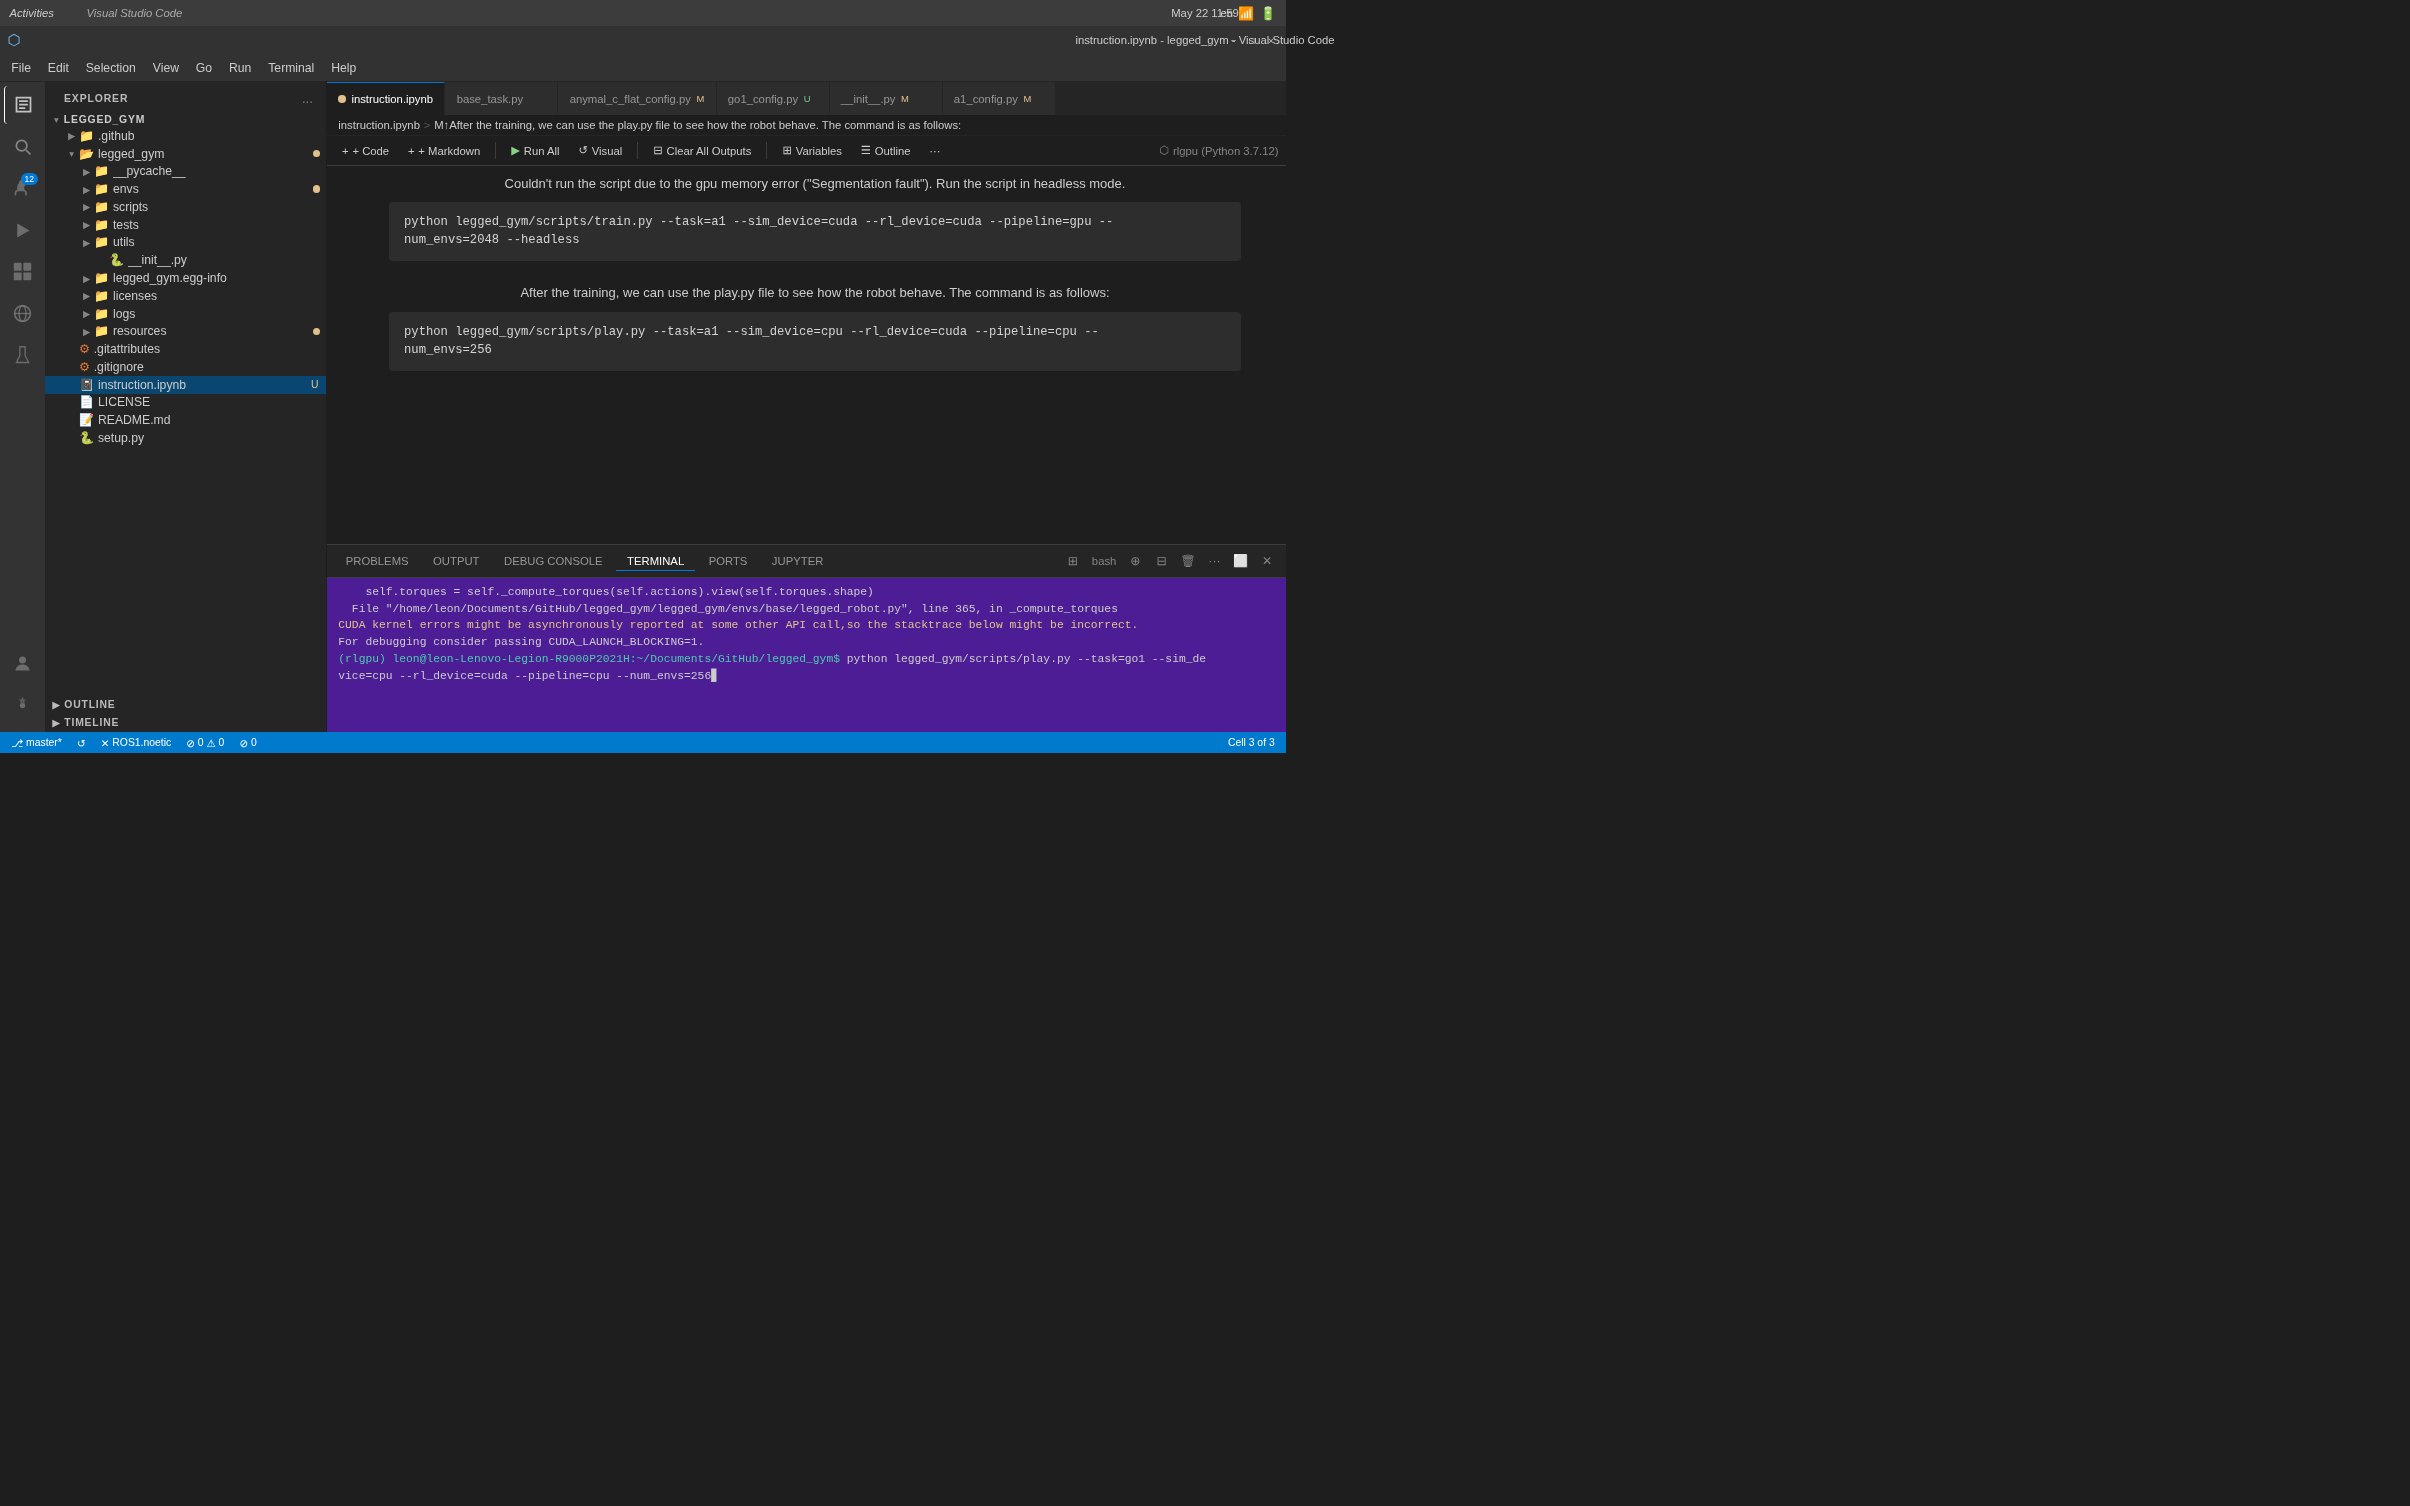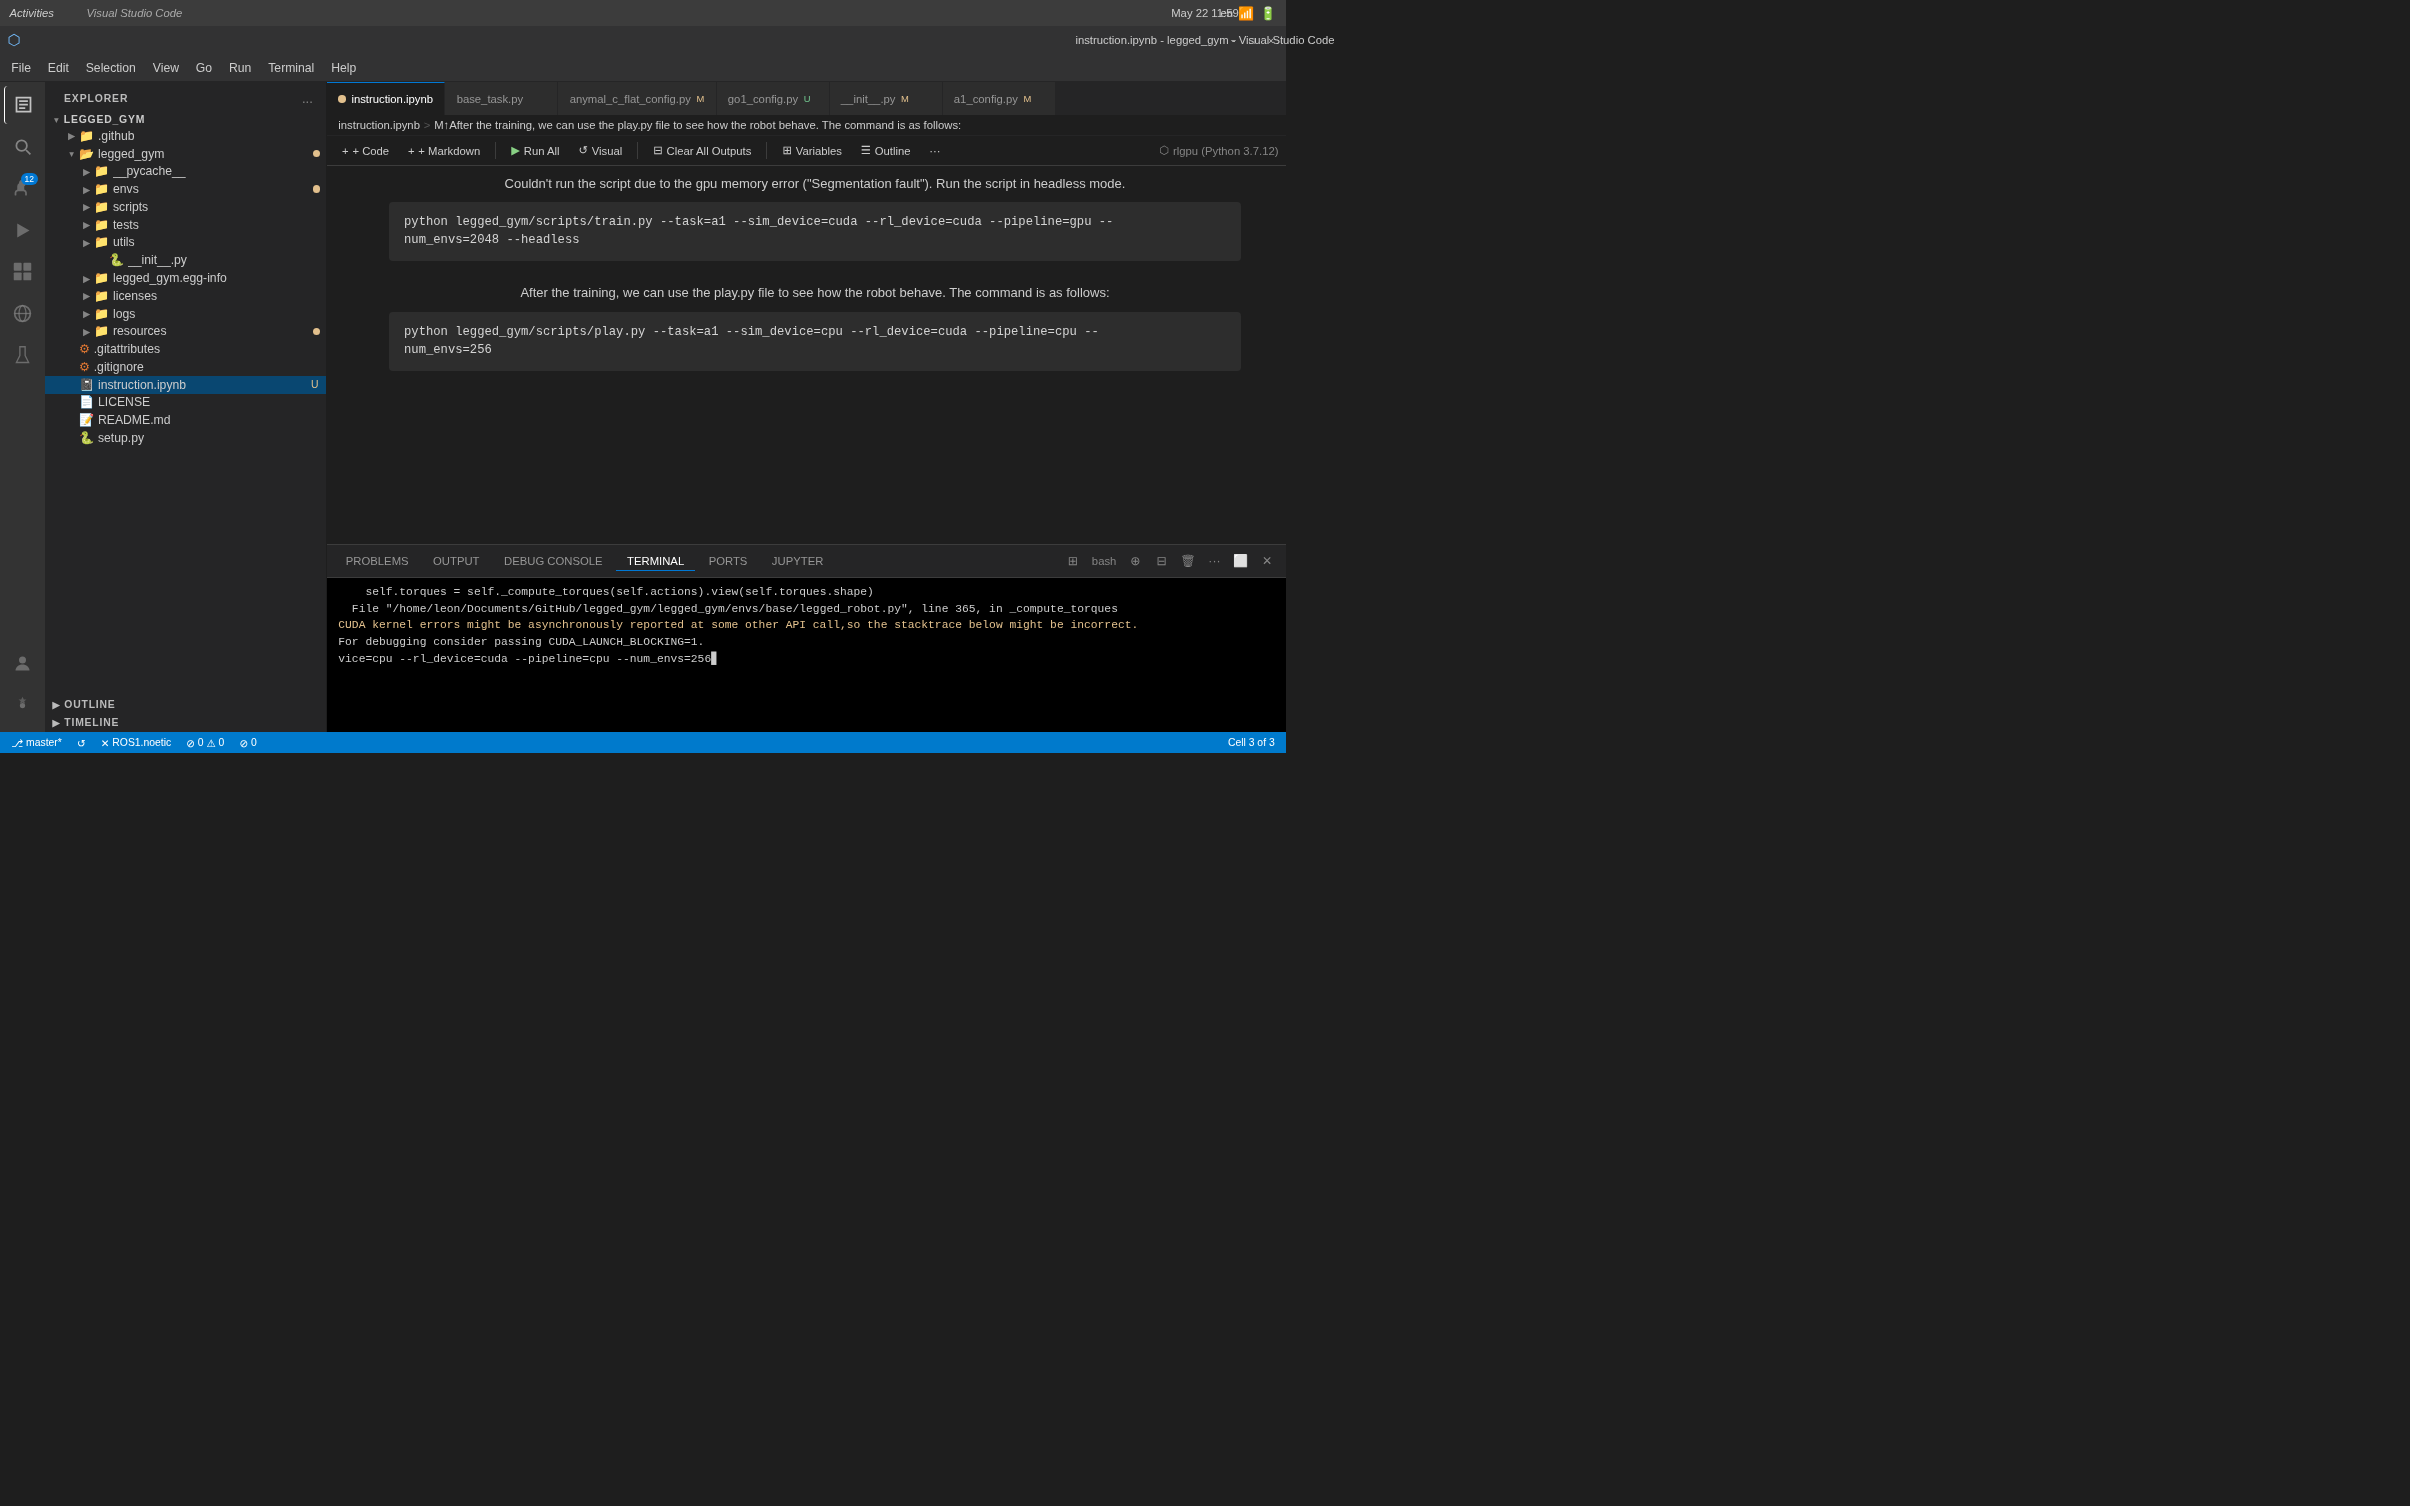--- a/index.html
+++ b/index.html
@@ -335,21 +335,21 @@
     .terminal-tab-action {
       width: 22.6px; height: 22.6px;
       display: flex; align-items: center; justify-content: center;
       cursor: pointer;
       color: #858585;
       font-size: 12.2px;
       border-radius: 2.8px;
     }
     .terminal-content {
       flex: 1;
-      background: #000000;
+      background: #4c1d95;
       padding: 5.6px 11.3px;
       font-family: 'Consolas', 'Courier New', monospace;
       font-size: 11.3px;
       color: #cccccc;
       overflow-y: auto;
       line-height: 1.5;
     }
     .terminal-line { white-space: pre-wrap; word-break: break-all; }
     .terminal-prompt { color: #4ec9b0; }
     .terminal-error { color: #f14c4c; }
@@ -744,20 +744,21 @@
           <div class="terminal-tab-action">···</div>
           <div class="terminal-tab-action">⬜</div>
           <div class="terminal-tab-action">✕</div>
         </div>
       </div>
       <div class="terminal-content">
         <div class="terminal-line">    self.torques = self._compute_torques(self.actions).view(self.torques.shape)</div>
         <div class="terminal-line">  File "/home/leon/Documents/GitHub/legged_gym/legged_gym/envs/base/legged_robot.py", line 365, in _compute_torques</div>
         <div class="terminal-line terminal-warning">CUDA kernel errors might be asynchronously reported at some other API call,so the stacktrace below might be incorrect.</div>
         <div class="terminal-line">For debugging consider passing CUDA_LAUNCH_BLOCKING=1.</div>
+        <div class="terminal-line"><span class="terminal-prompt">(rlgpu) leon@leon-Lenovo-Legion-R9000P2021H:~/Documents/GitHub/legged_gym$</span> python legged_gym/scripts/play.py --task=go1 --sim_de</div>
         <div class="terminal-line">vice=cpu --rl_device=cuda --pipeline=cpu --num_envs=256▊</div>
       </div>
     </div>
 
   </div>
 </div>
 
 <div class="status-bar">
   <div class="status-left">
     <div class="status-item">

